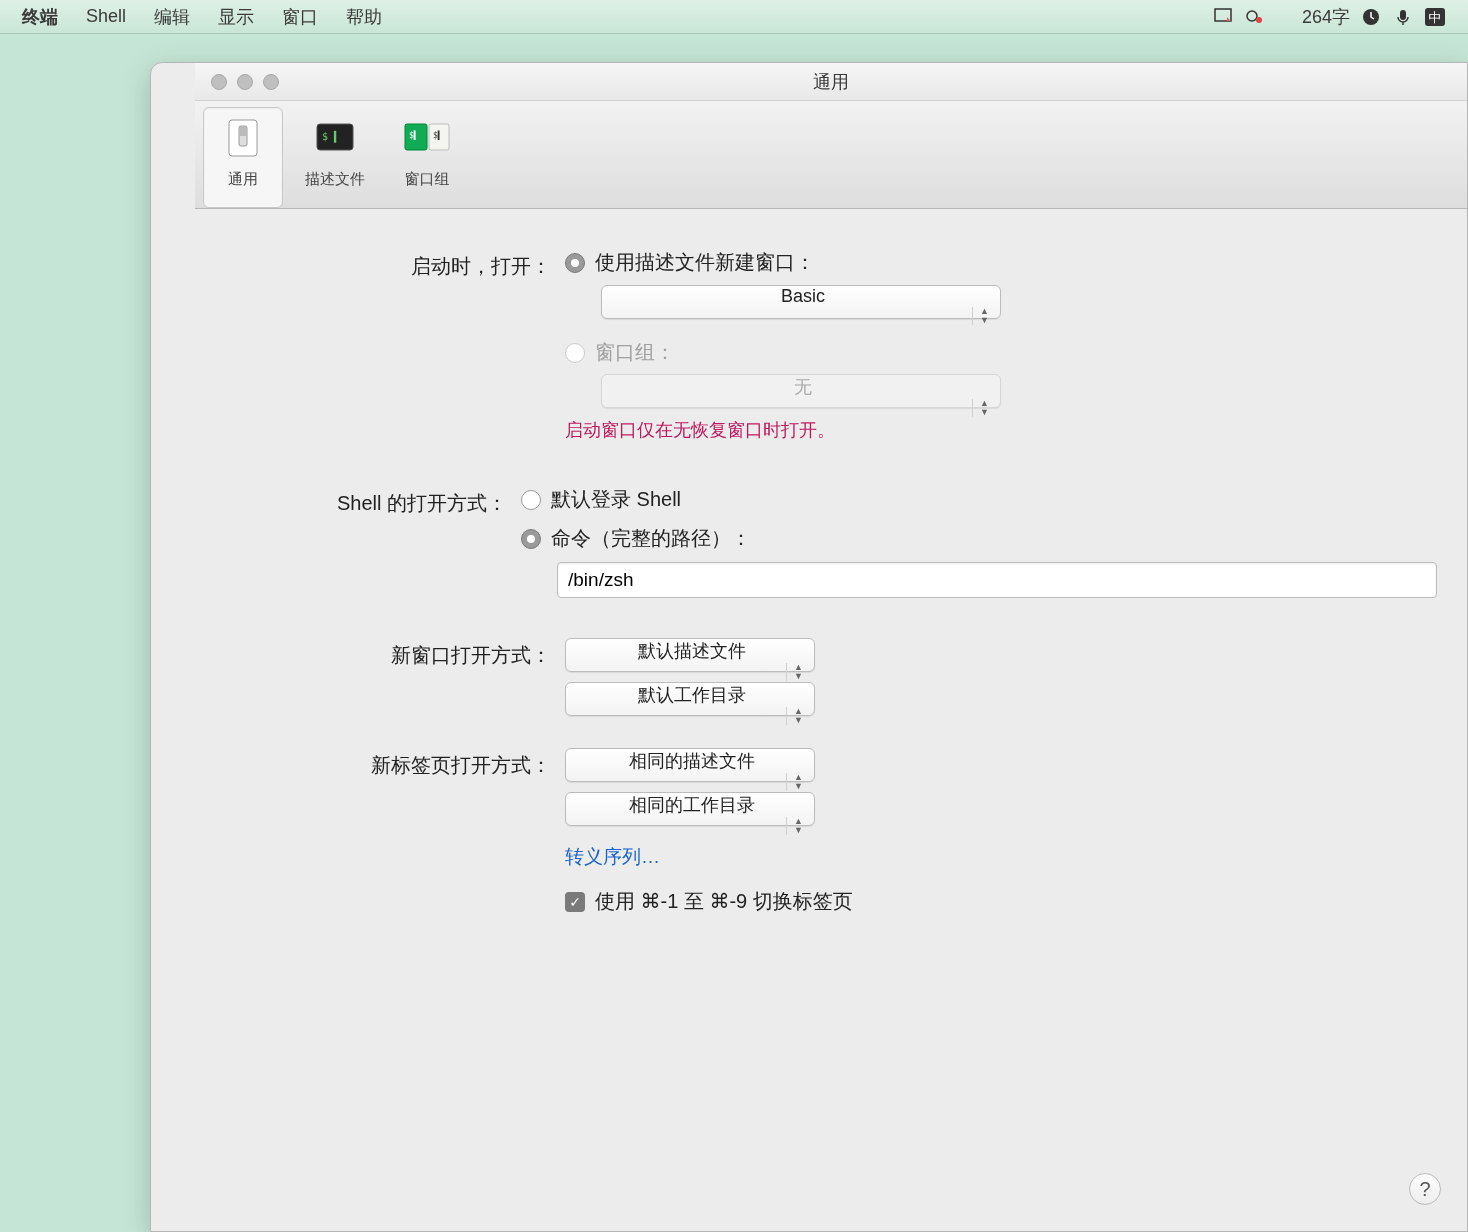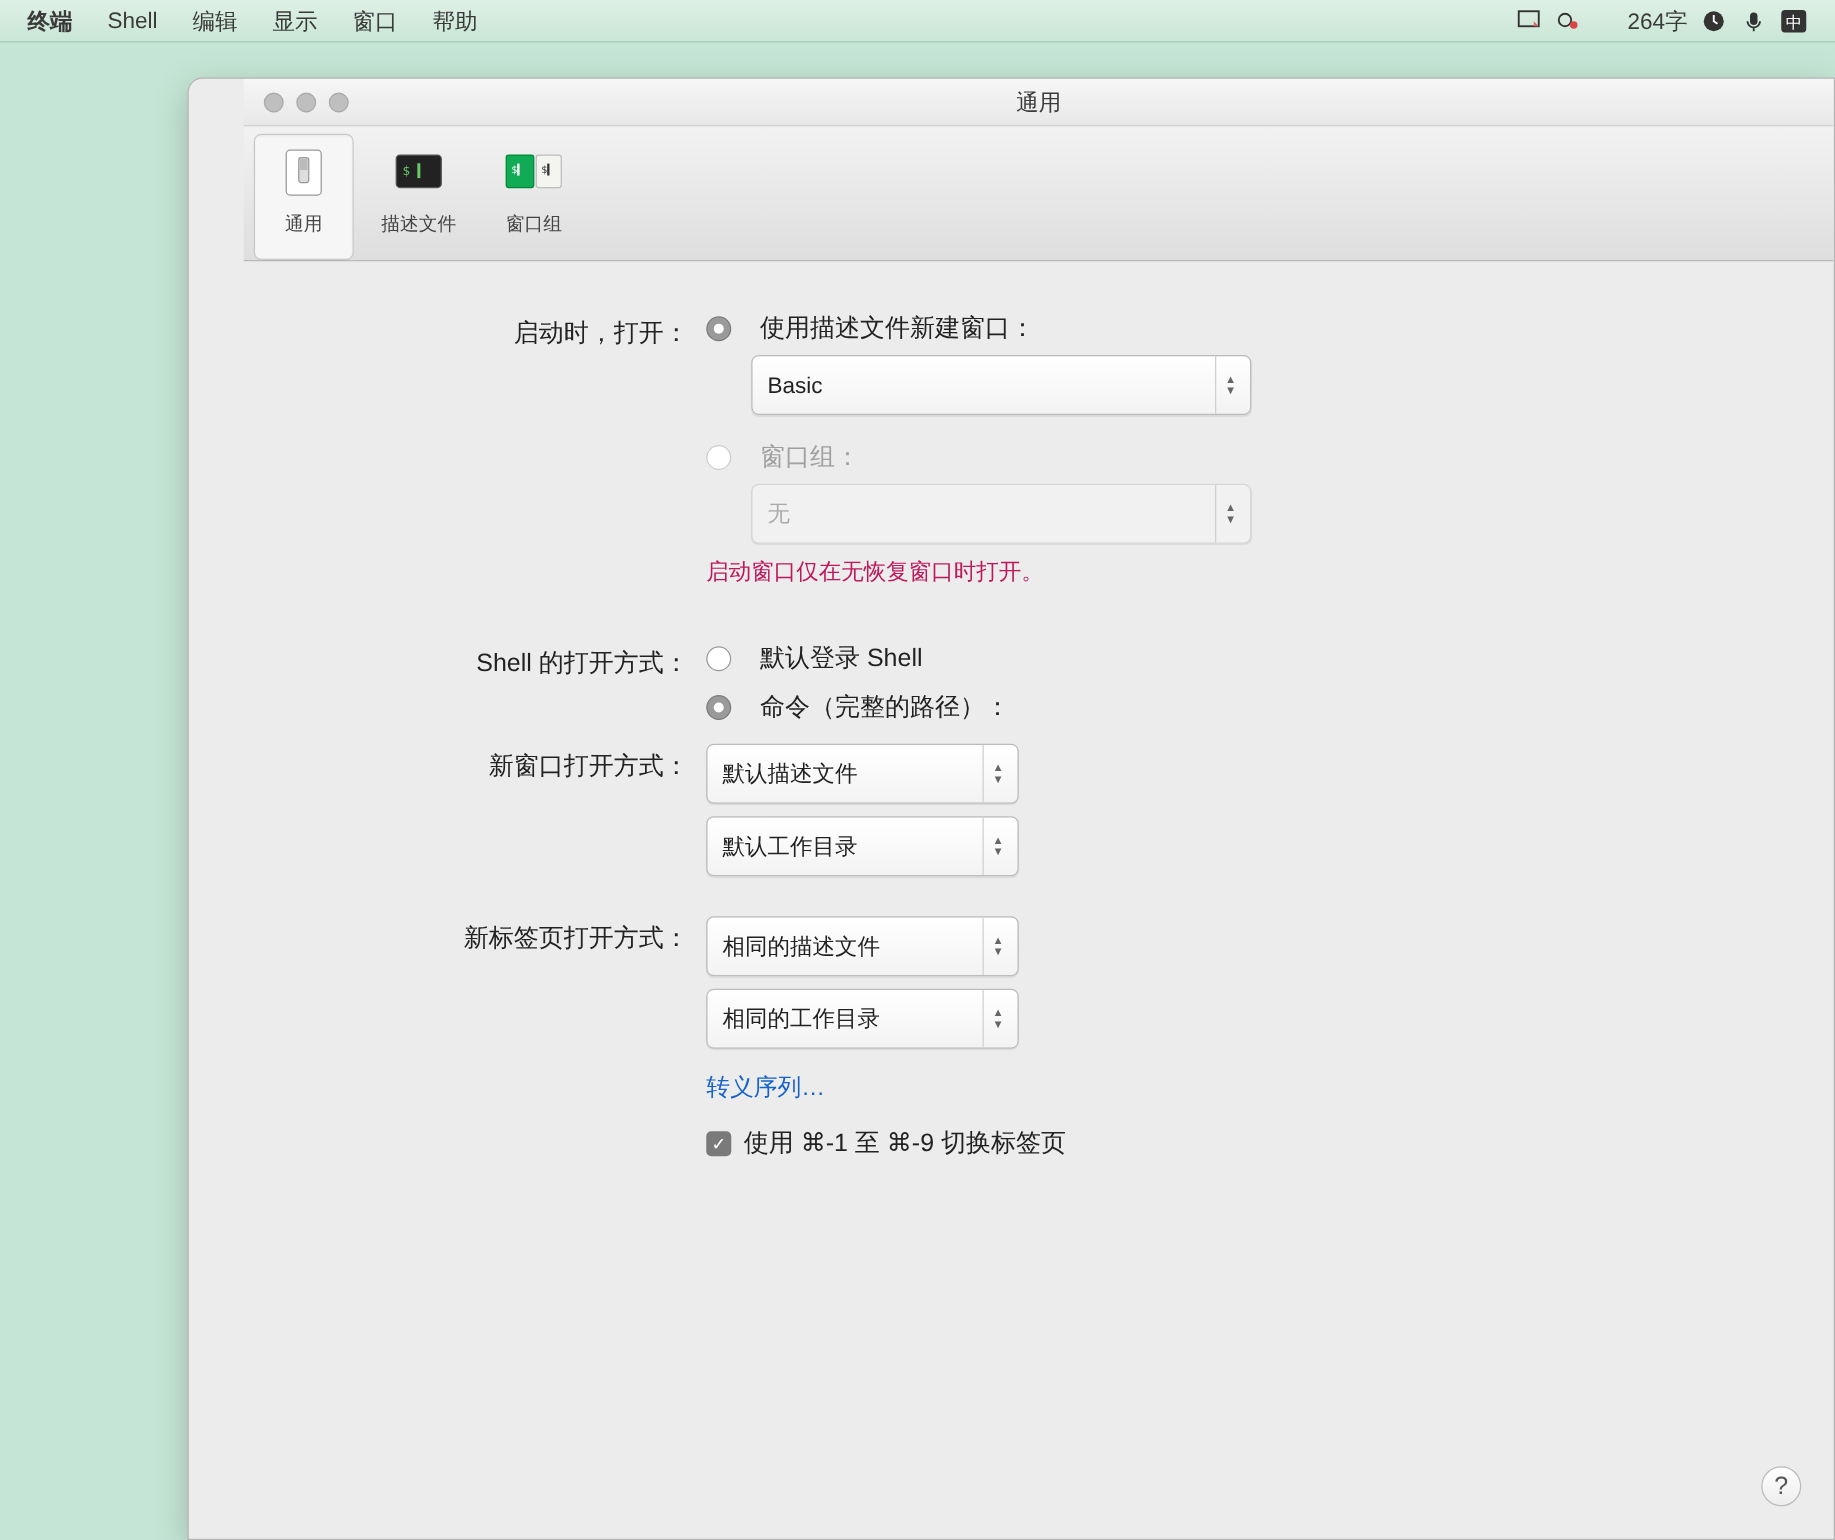--- a/index.html
+++ b/index.html
@@ -74,35 +74,36 @@
 .row { display:flex; align-items:flex-start; margin-bottom: 10px; }
 .row .label-col {
   width: 340px;
   text-align: right;
   padding-right: 14px;
   padding-top: 4px;
   color:#222;
 }
 .row .field-col { flex:1; }
 
-.radio { display:flex; align-items:center; gap:23px; margin-bottom: 6px; font-size:20px; }
+.radio { display:flex; align-items:center; gap:10px; margin-bottom: 6px; font-size:20px; }
 .radio .rbtn { width:20px; height:20px; border-radius:50%; border:1px solid #999; background:#fff; display:flex; align-items:center; justify-content:center; }
 .radio .rbtn.checked { background:#9a9a9a; border-color:#7a7a7a; }
 .radio .rbtn.checked::after{ content:""; width:8px; height:8px; border-radius:50%; background:#fff; }
 .radio.disabled { color:#a0a0a0; }
 .radio.disabled .rbtn { border-color:#ccc; }
 
 .popup {
   display:inline-flex; align-items:center;
-  height:48px; background:linear-gradient(#fff,#f3f3f3);
+  height:34px; background:linear-gradient(#fff,#f3f3f3);
   border:1px solid #bcbcbc; border-radius:6px;
   padding: 0 8px 0 12px;
   font-size:18px;
   box-shadow: 0 1px 1px rgba(0,0,0,.08);
   cursor:pointer;
+  flex-direction:column;
 }
 .popup.disabled { color:#aaa; background:#f1f1f1; border-color:#d6d6d6; cursor:default; }
 .popup .stepper {
   margin-left:auto; width:20px; height:100%;
   border-left:1px solid #cfcfcf;
   display:flex; flex-direction:column; align-items:center; justify-content:center;
   gap:0px; color:#666;
   padding-left:4px;
   font-size:9px; line-height:9px;
 }
@@ -256,20 +257,23 @@
       <div class="label-col">Shell 的打开方式：</div>
       <div class="field-col">
         <div class="radio">
           <span class="rbtn"></span>
           <span>默认登录 Shell</span>
         </div>
         <div class="radio" style="margin-top:12px;">
           <span class="rbtn checked"></span>
           <span>命令（完整的路径）：</span>
         </div>
+        <div style="margin:10px 0 30px 36px; width: 880px;">
+          <input class="textfield" value="/bin/zsh" style="">
+        </div>
       </div>
     </div>
 
     <div class="row">
       <div class="label-col">新窗口打开方式：</div>
       <div class="field-col">
         <div class="popup" style="width:250px;">
           <span>默认描述文件</span>
           <span class="stepper"></span>
         </div>

